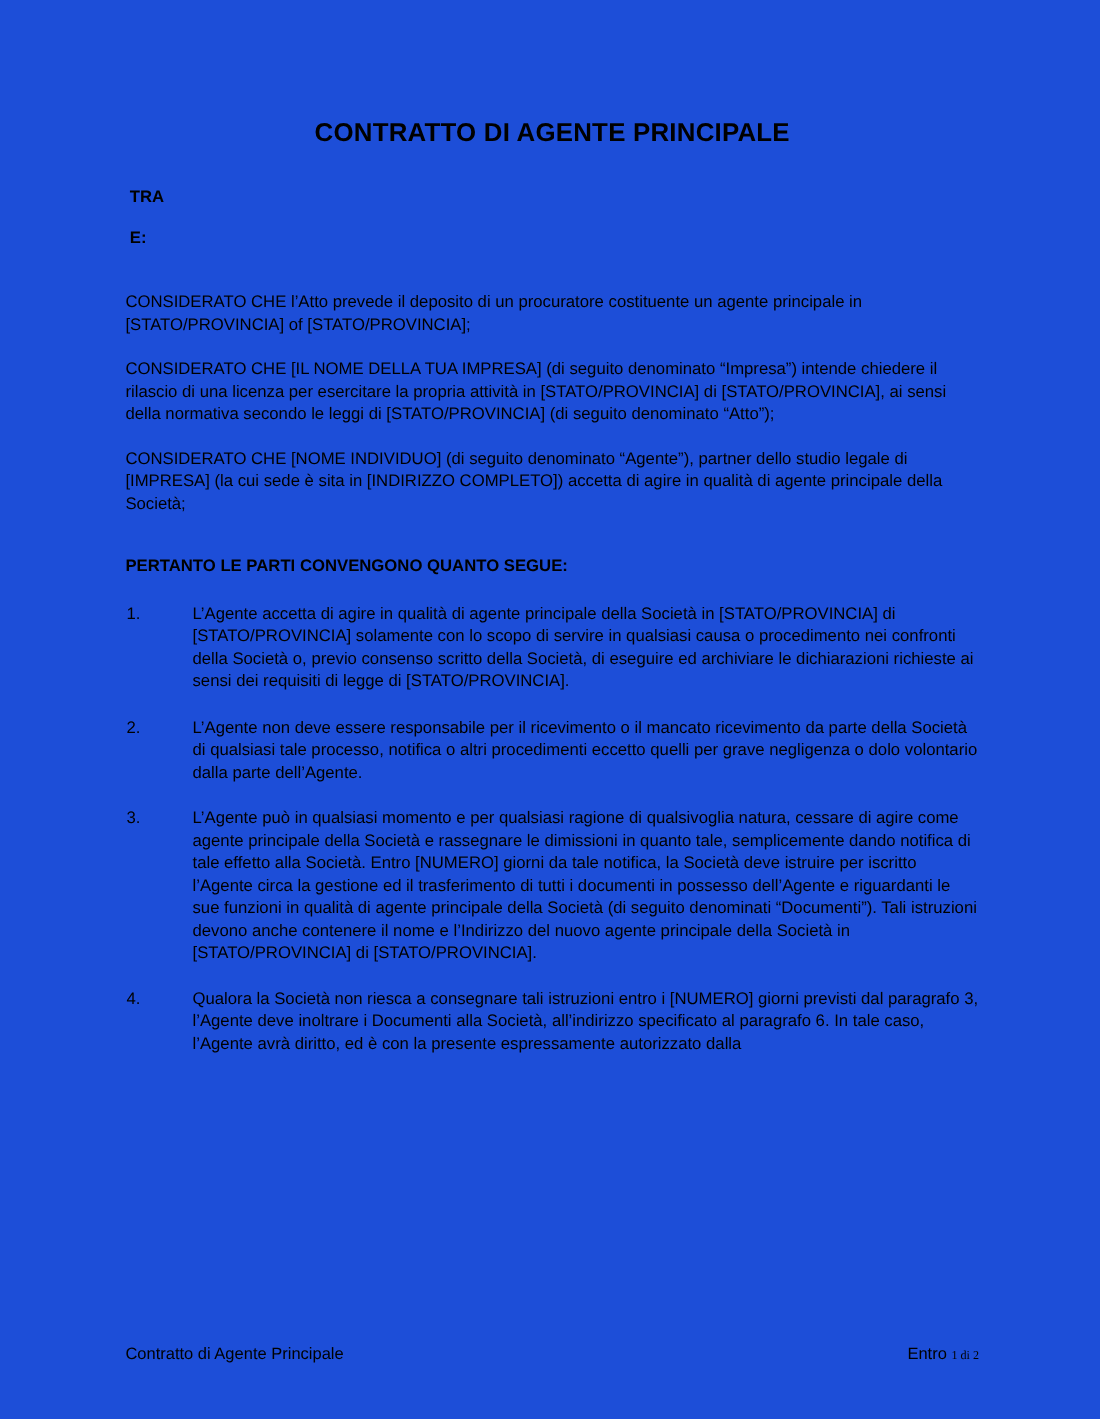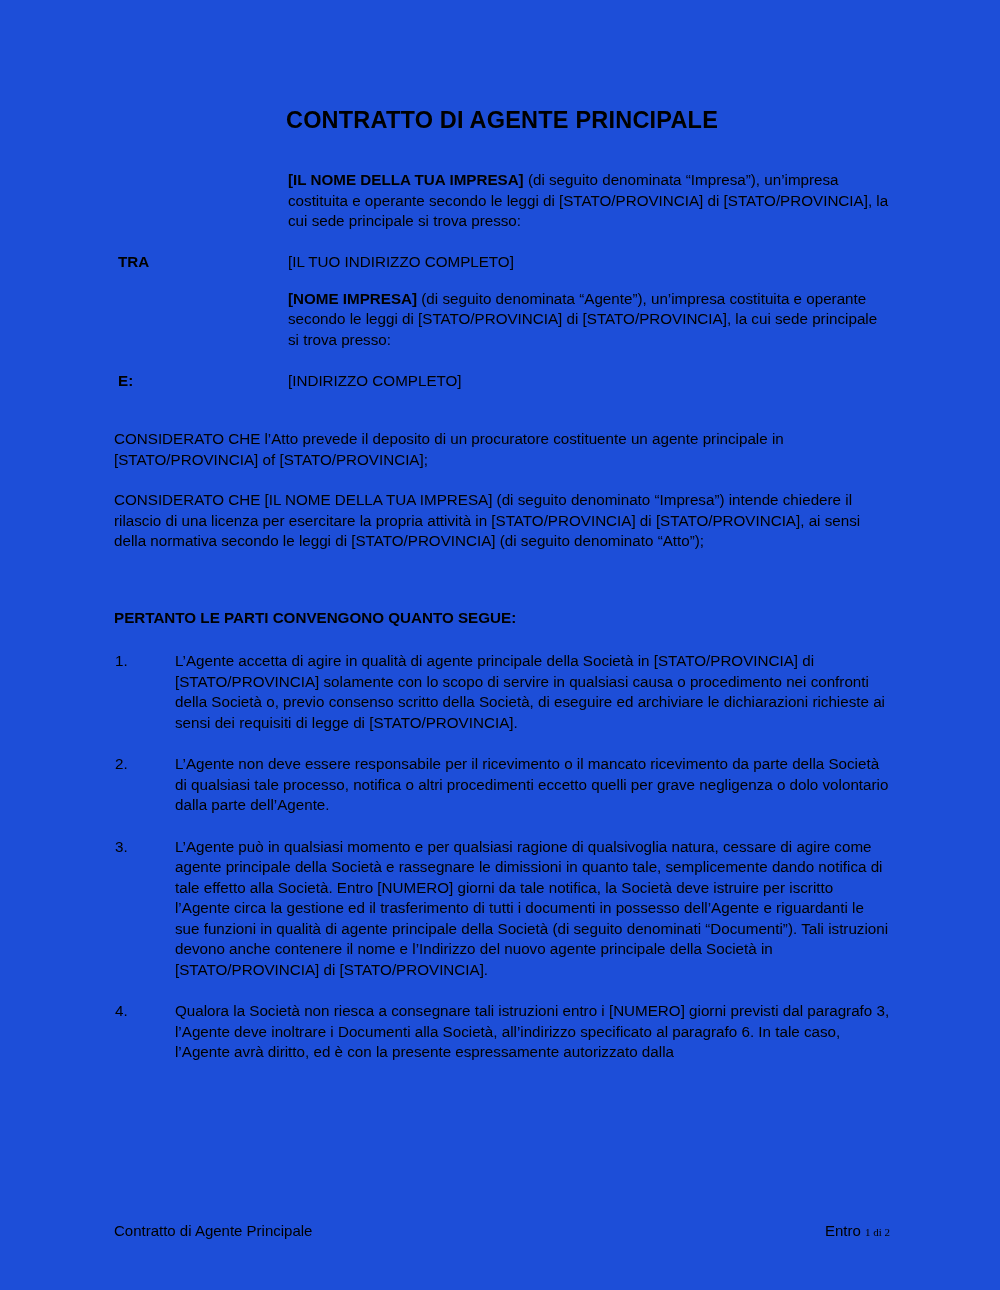--- a/index.html
+++ b/index.html
@@ -136,38 +136,35 @@
   <div class="content">
 
     <h1 class="doc-title">CONTRATTO DI AGENTE PRINCIPALE</h1>
 
 
     <div class="parties">
 
       <div class="party-row">
         <div class="party-label">TRA</div>
         <div class="party-body">
-          <p><span class="bold">[IL NOME DELLA TUA IMPRESA]</span><span> (di seguito denominata “Impresa”), un’impresa costituita e operante secondo le leggi di [STATO/PROVINCIA] di [STATO/PROVINCIA], la cui sede principale si trova presso:</span></p>
-          <p class="addr">[IL TUO INDIRIZZO COMPLETO]</p>
         </div>
       </div>
 
       <div class="party-row second">
         <div class="party-label">E:</div>
         <div class="party-body">
-          <p><span class="bold">[NOME IMPRESA]</span><span> (di seguito denominata “Agente”), un’impresa costituita e operante secondo le leggi di [STATO/PROVINCIA] di [STATO/PROVINCIA], la cui sede principale si trova presso:</span></p>
-          <p class="addr">[INDIRIZZO COMPLETO]</p>
         </div>
       </div>
 
     </div>
 
     <div class="recitals">
       <p class="recital">CONSIDERATO CHE l’Atto prevede il deposito di un procuratore costituente un agente principale in [STATO/PROVINCIA] of [STATO/PROVINCIA];</p>
       <p class="recital">CONSIDERATO CHE [IL NOME DELLA TUA IMPRESA] (di seguito denominato “Impresa”) intende chiedere il rilascio di una licenza per esercitare la propria attività in [STATO/PROVINCIA] di [STATO/PROVINCIA], ai sensi della normativa secondo le leggi di [STATO/PROVINCIA] (di seguito denominato “Atto”);</p>
+      <p class="recital last">CONSIDERATO CHE [NOME INDIVIDUO] (di seguito denominato “Agente”), partner dello studio legale di [IMPRESA] (la cui sede è sita in [INDIRIZZO COMPLETO]) accetta di agire in qualità di agente principale della Società;</p>
     </div>
 
     <p class="agree-heading">PERTANTO LE PARTI CONVENGONO QUANTO SEGUE:</p>
 
     <div class="clauses">
 
       <div class="clause">
         <div class="clause-num">1.</div>
         <div class="clause-text">L’Agente accetta di agire in qualità di agente principale della Società in [STATO/PROVINCIA] di [STATO/PROVINCIA] solamente con lo scopo di servire in qualsiasi causa o procedimento nei confronti della Società o, previo consenso scritto della Società, di eseguire ed archiviare le dichiarazioni richieste ai sensi dei requisiti di legge di [STATO/PROVINCIA].</div>
       </div>

